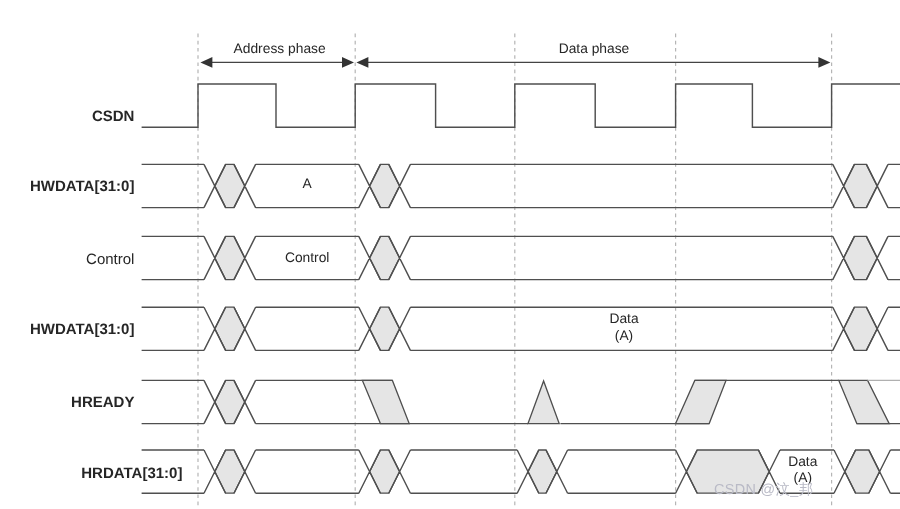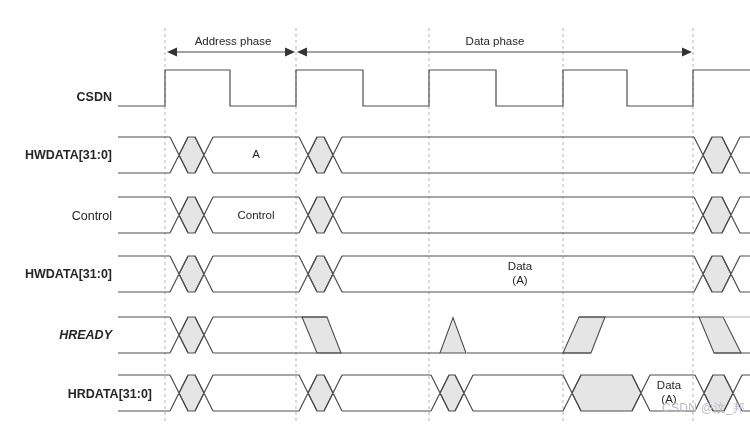--- a/index.html
+++ b/index.html
@@ -4,21 +4,21 @@
 <style>
   html,body{margin:0;padding:0;background:#fff;}
   #stage{position:relative;width:750px;height:424px;background:#ffffff;overflow:hidden;
          font-family:"Liberation Sans","DejaVu Sans",sans-serif;color:#262626;}
   #wave-svg{position:absolute;left:0;top:0;}
   .sig-label{position:absolute;left:0;width:112px;text-align:right;font-size:12.5px;
              font-weight:bold;line-height:14px;white-space:nowrap;}
   .sig-label.normal{font-weight:normal;}
   .val{position:absolute;text-align:center;font-size:11.5px;line-height:14px;}
   .phase{position:absolute;font-size:11.5px;text-align:center;width:120px;line-height:13px;}
-  .watermark{position:absolute;left:595px;top:400px;width:150px;text-align:right;
+  .watermark{position:absolute;left:595px;top:400px;width:150px;text-align:left;
              font-size:12px;color:#b9bac6;letter-spacing:.3px;}
 </style>
 </head>
 <body>
 
 <div id="stage">
 
   <svg id="wave-svg" width="750" height="424" viewBox="0 0 750 424">
 
     <g stroke="#b5b5b5" stroke-width="1" stroke-dasharray="3 3">
@@ -117,21 +117,21 @@
     </g>
   </svg>
 
   <div class="phase" style="left:435px;top:35px;">Data phase</div>
   <div class="phase" style="left:173px;top:35px;">Address phase</div>
 
   <div class="sig-label" style="top:90px;">CSDN</div>
   <div class="sig-label" style="top:148px;">HWDATA[31:0]</div>
   <div class="sig-label normal" style="top:209px;">Control</div>
   <div class="sig-label" style="top:267px;">HWDATA[31:0]</div>
-  <div class="sig-label" style="top:328px;font-style:italic;">HREADY</div>
+  <div class="sig-label" style="top:328px;">HREADY</div>
   <div class="sig-label" style="top:387px;margin-left:40px;">HRDATA[31:0]</div>
 
   <div class="val" style="left:213px;top:147px;width:86px;">A</div>
   <div class="val" style="left:212px;top:208px;width:88px;">Control</div>
   <div class="val" style="left:478px;top:259px;width:84px;"><span>Data</span><br>
        <span>(A)</span></div>
   <div class="val" style="left:636px;top:378px;width:66px;"><span>Data</span><br>
        <span>(A)</span></div>
 
   <div class="watermark">CSDN @汶_邦</div>

